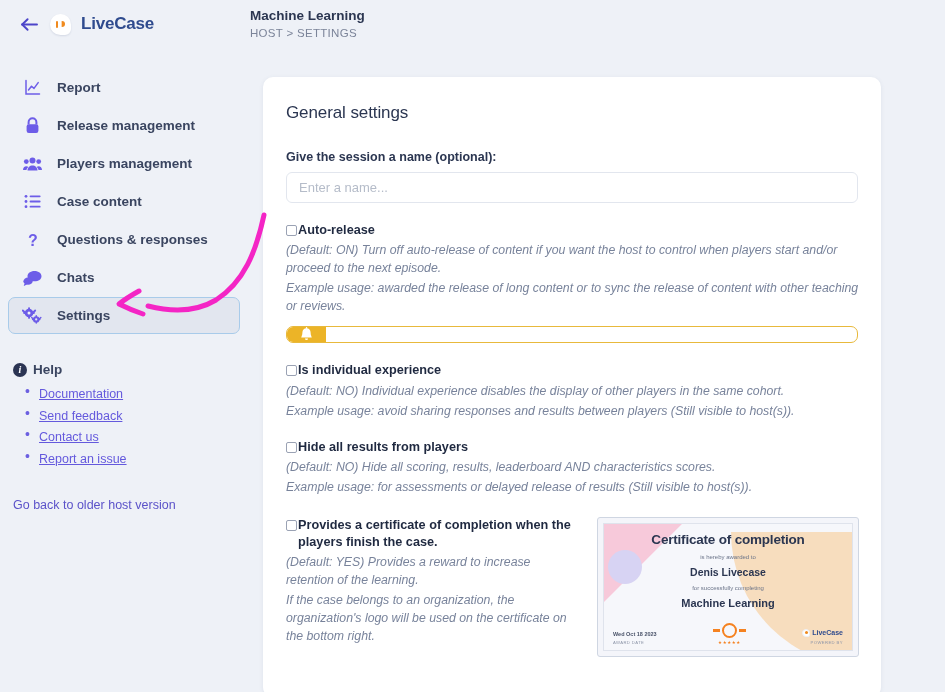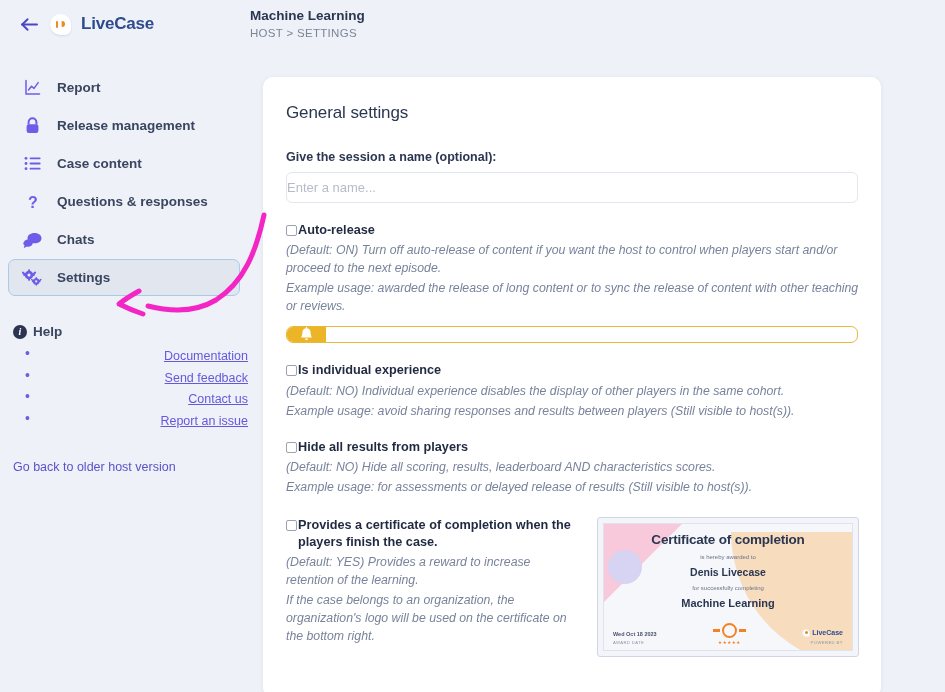--- a/index.html
+++ b/index.html
@@ -51,21 +51,21 @@
 
   .help-block { margin-top: 28px; padding-left: 13px; }
   .help-head { display: flex; align-items: center; gap: 6px; }
   .help-title { font-size: 13.5px; font-weight: bold; color: #3a4560; }
   .info-dot {
     width: 14px; height: 14px; border-radius: 50%; background: #2b3453;
     color: #fff; font-size: 10px; font-weight: bold; font-style: italic;
     display: flex; align-items: center; justify-content: center; font-family: "Liberation Serif", serif;
   }
   .help-list { list-style: none; margin-top: 7px; padding-left: 12px; }
-  .help-list li { position: relative; padding-left: 14px; margin-bottom: 3.5px; text-align: right; }
+  .help-list li { position: relative; padding-left: 14px; margin-bottom: 3.5px; }
   .help-list li:before {
     content: "•"; position: absolute; left: 0; top: -1px; color: #6b5fe0; font-size: 14px;
   }
   .help-link { font-size: 12.5px; color: #6459dd; text-decoration: underline; cursor: pointer; }
   .older-link {
     display: inline-block; margin: 28px 0 0 13px;
     font-size: 12.5px; color: #5b52c9; cursor: pointer;
   }
 
   
@@ -79,21 +79,21 @@
     background: #ffffff; border-radius: 10px;
     box-shadow: 0 1px 4px rgba(80,95,130,.10);
     padding: 26px 22px 0 23px;
     overflow: hidden;
   }
   .card-title { font-size: 17px; color: #2b3651; font-weight: normal; letter-spacing: -.1px; }
   .field-label { font-size: 12.5px; font-weight: bold; color: #2b3651; margin-top: 27px; }
   .text-input {
     display: block; width: 572px; height: 31px; margin-top: 8px;
     border: 1px solid #e2e6ee; border-radius: 6px;
-    padding: 0 0; font-size: 13px; color: #2b3651;
+    padding: 0 12px; font-size: 13px; color: #2b3651;
     font-family: "Liberation Sans", sans-serif; outline: none; background: #fff;
   }
   .text-input::placeholder { color: #b5bcc9; }
 
   .opt { margin-top: 19px; }
   .opt-head { display: flex; align-items: flex-start; gap: 1px; }
   .cbx {
     width: 11px; height: 11px; min-width: 11px; margin-top: 3px;
     border: 1px solid #9aa2b4; border-radius: 2px; background: #fff; cursor: pointer;
   }
@@ -213,20 +213,33 @@
       <div class="nav-item">
         <span class="nav-ico">
           <svg width="17" height="18" viewBox="0 0 17 18">
             <path d="M4.6 7.5 V5.2 a3.9 3.9 0 0 1 7.8 0 V7.5" stroke="#6d5de8" stroke-width="2" fill="none"></path>
             <rect x="2.6" y="7.3" width="11.8" height="8.6" rx="2.2" fill="#6d5de8"></rect>
           </svg>
         </span>
         <span class="nav-label">Release management</span>
       </div>
 
+      <div class="nav-item">
+        <span class="nav-ico">
+          <svg width="19" height="16" viewBox="0 0 19 16">
+            <circle cx="9.5" cy="4.4" r="3" fill="#6d5de8"></circle>
+            <circle cx="3.3" cy="5.6" r="2.4" fill="#6d5de8"></circle>
+            <circle cx="15.7" cy="5.6" r="2.4" fill="#6d5de8"></circle>
+            <path d="M4.5 14.5 c0-2.9 2.2-5 5-5 s5 2.1 5 5z" fill="#6d5de8"></path>
+            <path d="M0 14 c0-2.2 1.5-3.8 3.3-3.8 c.8 0 1.5.3 2.1.7 C4.2 12 3.6 13 3.5 14z" fill="#6d5de8"></path>
+            <path d="M19 14 c0-2.2-1.5-3.8-3.3-3.8 c-.8 0-1.5.3-2.1.7 C14.8 12 15.4 13 15.5 14z" fill="#6d5de8"></path>
+          </svg>
+        </span>
+        <span class="nav-label">Players management</span>
+      </div>
 
       <div class="nav-item">
         <span class="nav-ico">
           <svg width="17" height="15" viewBox="0 0 17 15">
             <circle cx="2" cy="2.3" r="1.4" fill="#6d5de8"></circle>
             <circle cx="2" cy="7.5" r="1.4" fill="#6d5de8"></circle>
             <circle cx="2" cy="12.7" r="1.4" fill="#6d5de8"></circle>
             <rect x="5.6" y="1.4" width="11" height="1.8" rx=".9" fill="#6d5de8"></rect>
             <rect x="5.6" y="6.6" width="11" height="1.8" rx=".9" fill="#6d5de8"></rect>
             <rect x="5.6" y="11.8" width="11" height="1.8" rx=".9" fill="#6d5de8"></rect>

